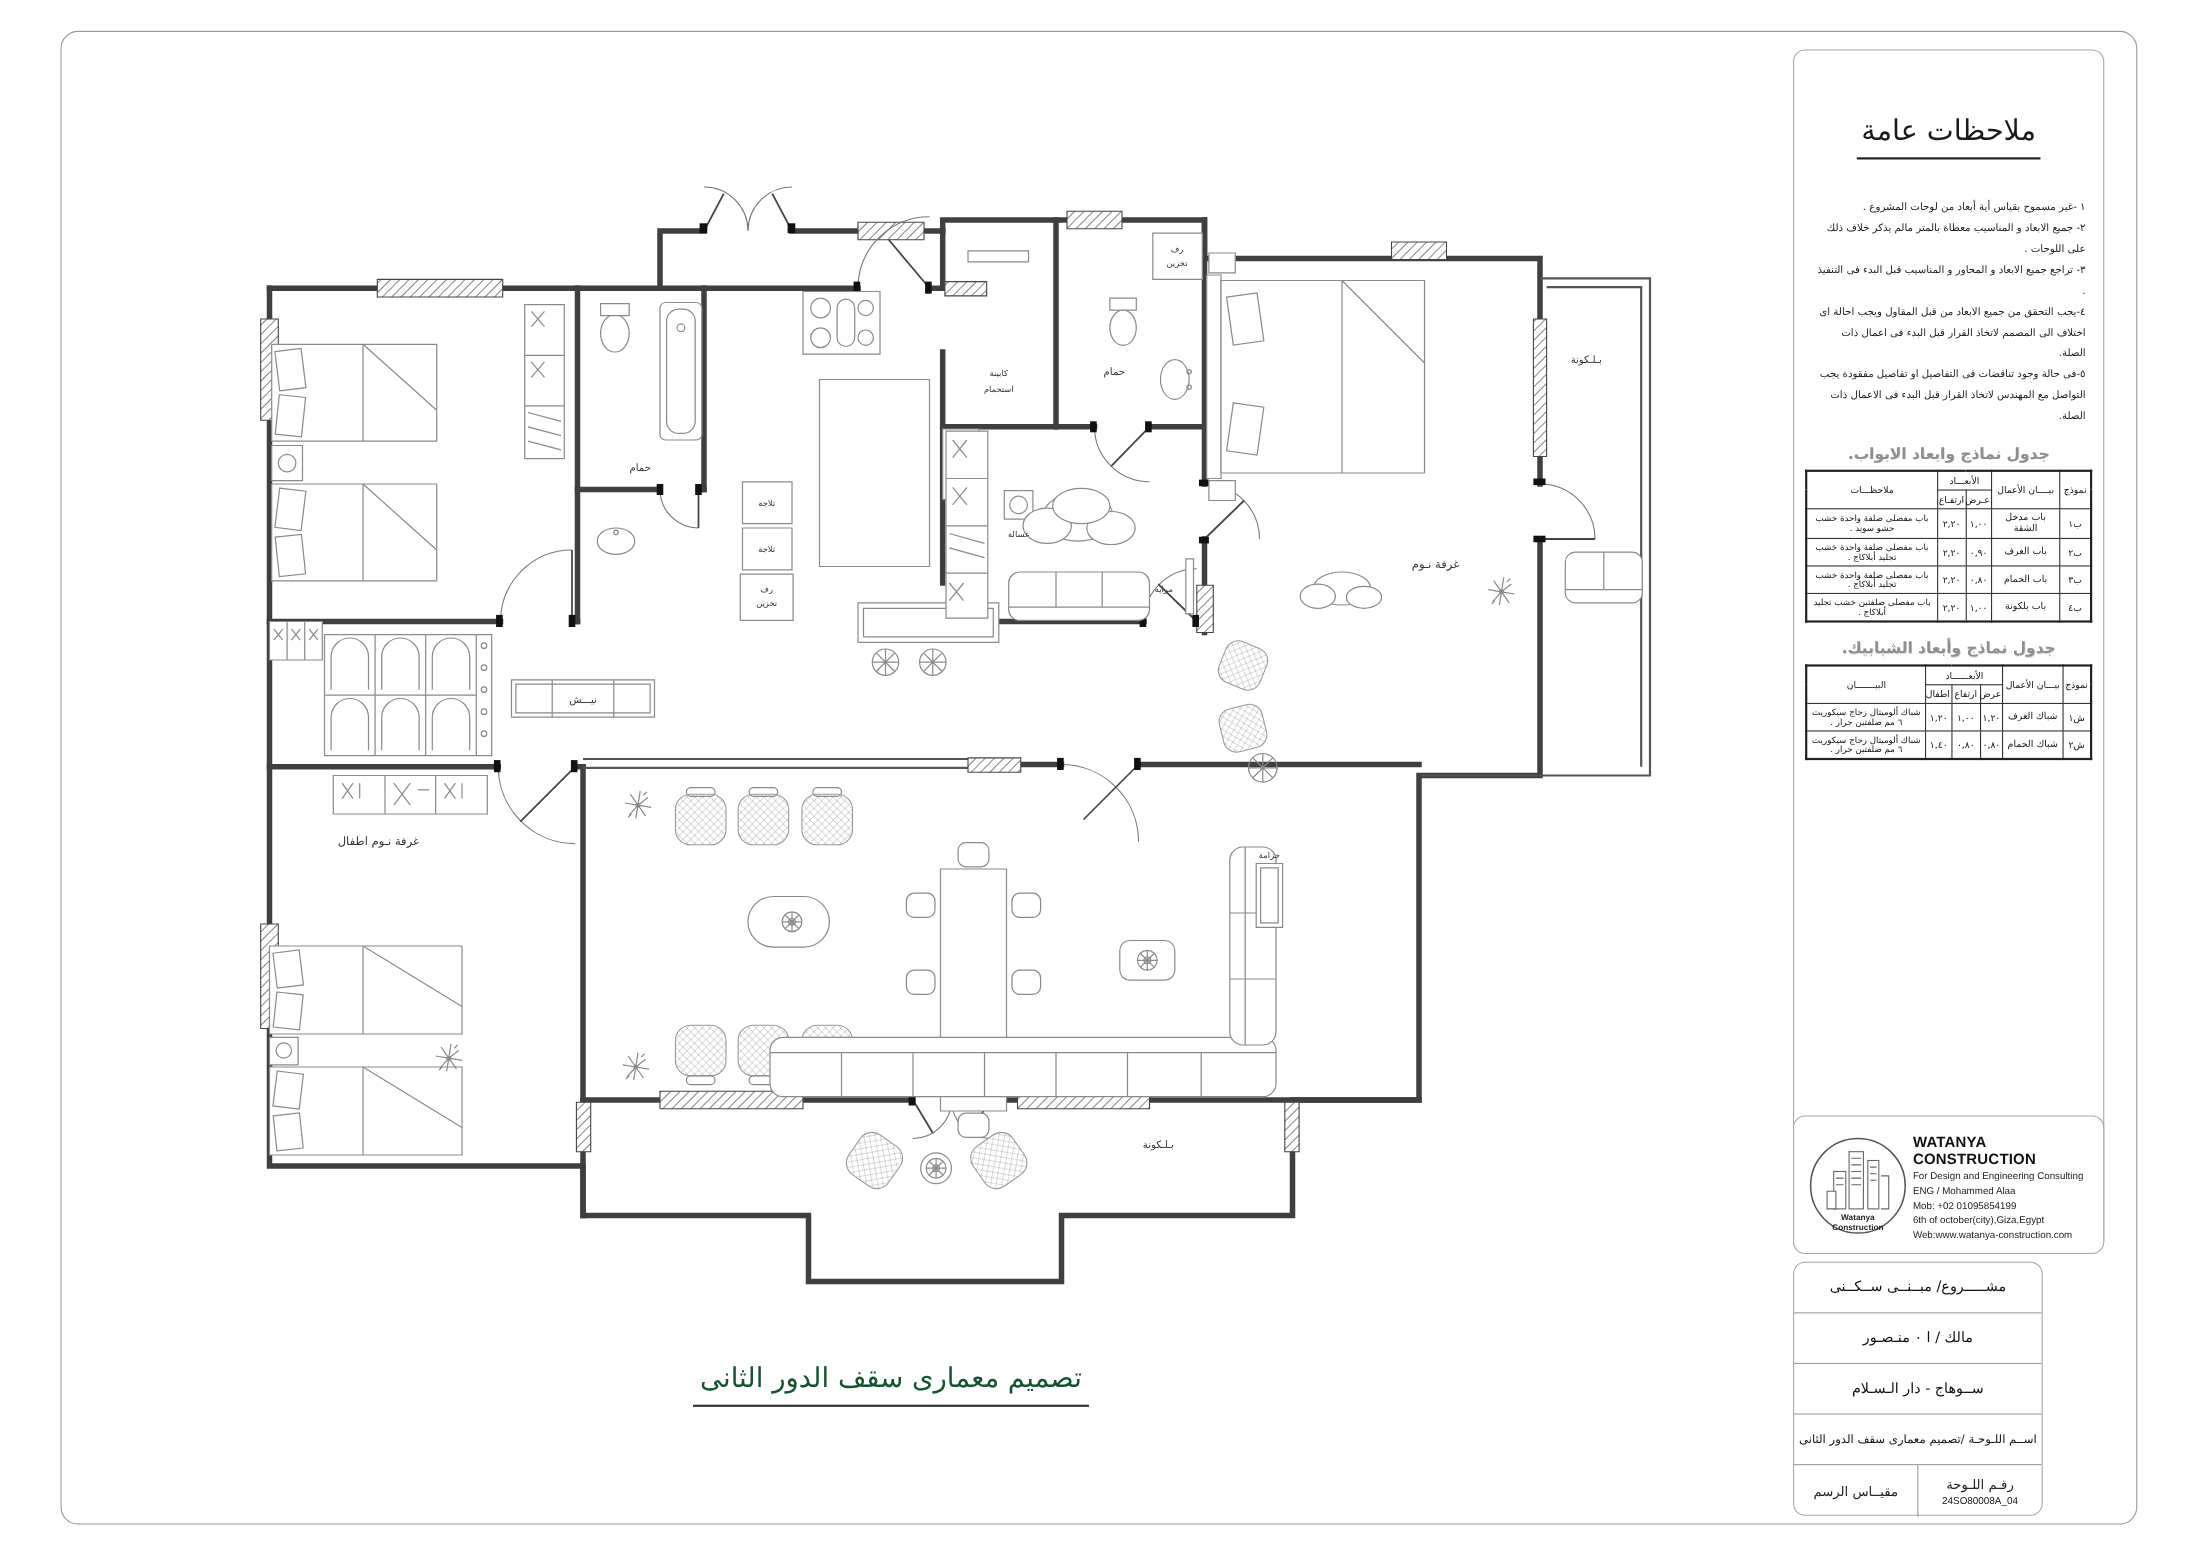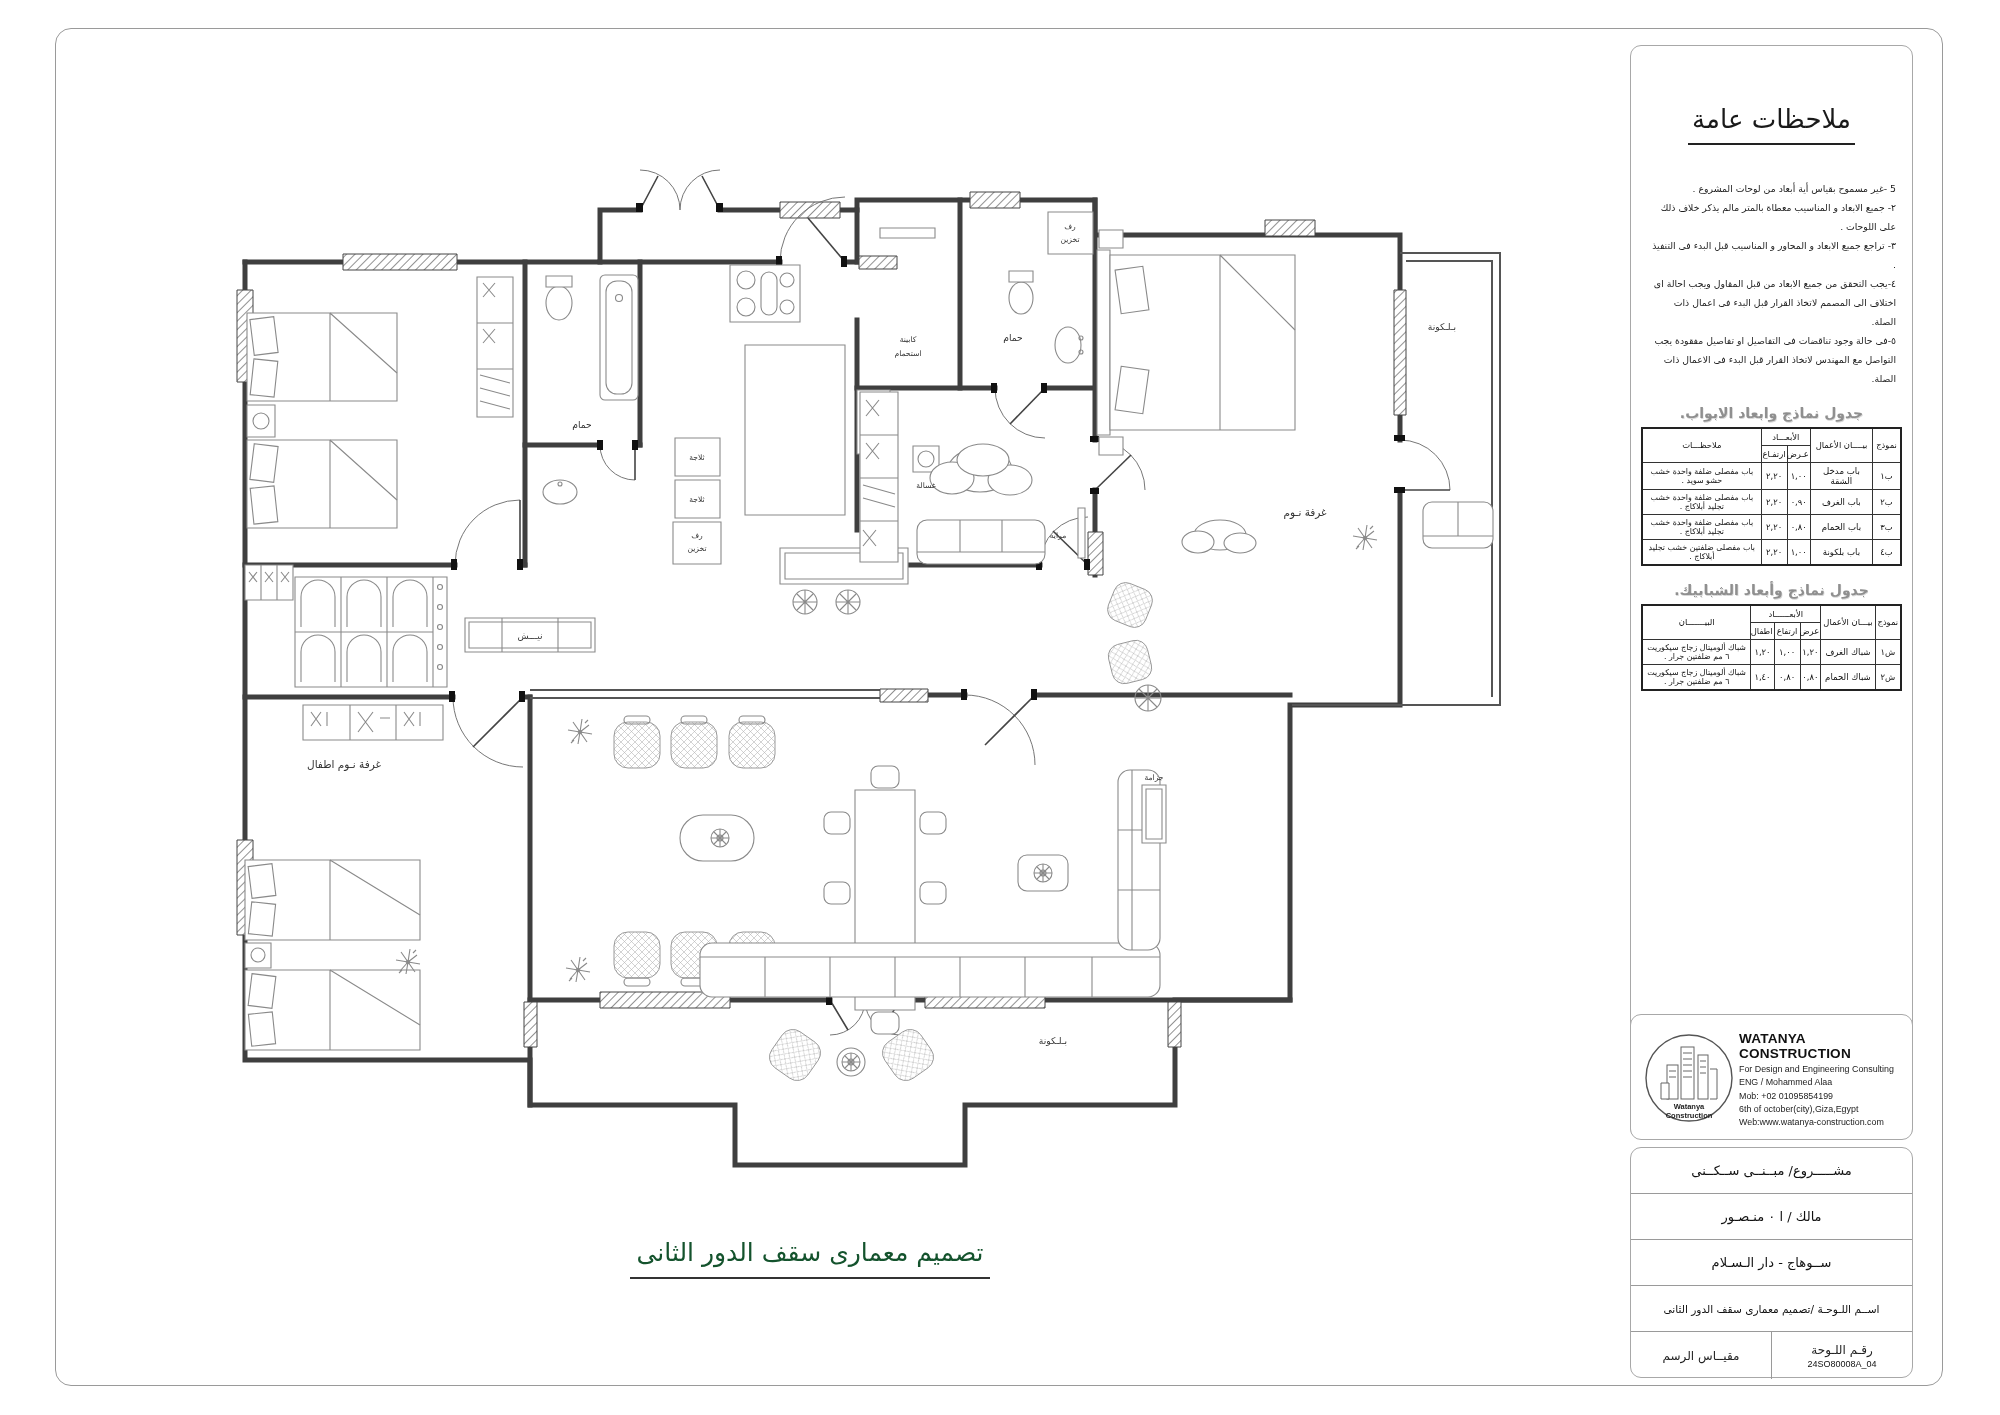--- a/index.html
+++ b/index.html
@@ -36,21 +36,21 @@
   table.sched{border:2px solid #222;}
   table.sched .works{font-size:8.6px;}
   table.sched .note-c{font-size:7.9px;}
   
   .co-blk{left:1630px;top:1014px;width:283px;height:126px;font-family:"Liberation Sans",sans-serif;}
   .co-logo{position:absolute;left:12px;top:14px;}
   .co-text{position:absolute;left:108px;top:16px;width:170px;}
   .co-name{font-size:13.6px;font-weight:bold;color:#111;letter-spacing:.2px;}
   .co-line{font-size:8.9px;color:#222;margin-top:3.2px;}
   
-  .info-blk{left:1630px;top:1147px;width:283px;height:231px;}
+  .info-blk{left:1630px;top:1147px;width:227px;height:231px;}
   .info-row{direction:rtl;text-align:center;border-bottom:1px solid #9a9a9a;height:45px;display:flex;align-items:center;justify-content:center;font-size:13px;color:#111;}
   .info-row.small{font-size:10.6px;}
   .info-last{display:flex;height:47px;direction:rtl;}
   .info-last .cell{flex:1;display:flex;flex-direction:column;align-items:center;justify-content:center;font-size:12px;}
   .info-last .cell+.cell{border-left:none;border-right:1px solid #9a9a9a;}
   .sheet-no{font-size:9px;font-family:Liberation Sans, sans-serif;margin-top:2px;color:#111;}
 </style>
 </head>
 <body>
 
@@ -412,21 +412,21 @@
 
 <div class="draw-title">
   <span>تصميم معمارى سقف الدور الثانى</span>
 </div>
 
 <div class="blk notes-blk">
   <div class="notes-head">
     <span>ملاحظات عامة</span>
   </div>
   <div class="notes-list">
-    <div>5 -غير مسموح بقياس أية أبعاد من لوحات المشروع .</div>
+    <div>١ -غير مسموح بقياس أية أبعاد من لوحات المشروع .</div>
     <div>٢- جميع الابعاد و المناسيب معطاة بالمتر مالم يذكر خلاف ذلك على اللوحات .</div>
     <div>٣- تراجع جميع الابعاد و المحاور و المناسيب  قبل البدء فى التنفيذ .</div>
     <div>٤-يجب التحقق من جميع الابعاد من قبل المقاول ويجب احالة اى اختلاف الى المصمم لاتخاذ القرار قبل البدء فى اعمال ذات الصلة.</div>
     <div>٥-فى حالة وجود تناقضات فى التفاصيل او تفاصيل مفقودة يجب التواصل مع المهندس لاتخاذ القرار قبل البدء فى الاعمال ذات الصلة.</div>
   </div>
 
   <div class="tbl-head">جدول نماذج وابعاد  الابواب.</div>
   <table class="sched">
     <colgroup>
         <col style="width:11%">

